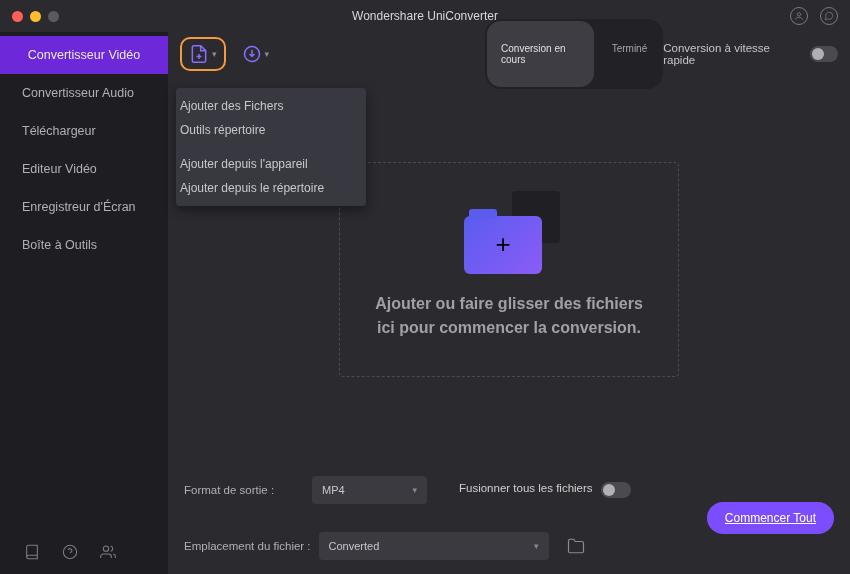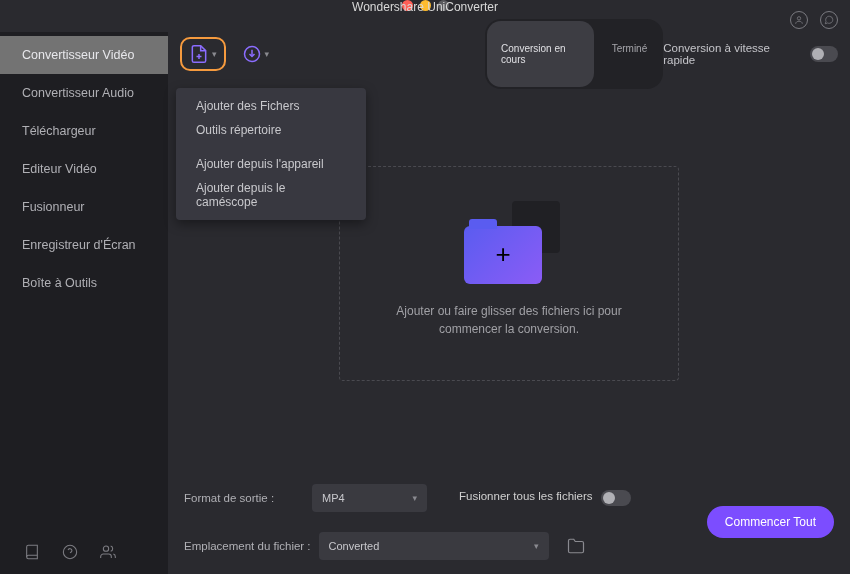--- a/index.html
+++ b/index.html
@@ -1,71 +1,71 @@
 <!DOCTYPE html>
 <html><head>
 <meta charset="utf-8">
 <style>
 * { margin: 0; padding: 0; box-sizing: border-box; font-family: -apple-system, BlinkMacSystemFont, "Segoe UI", Arial, sans-serif; }
 html, body { width: 850px; height: 574px; background: #2a2a2f; color: #d0d0d0; overflow: hidden; }
-.titlebar { height: 32px; display: flex; align-items: center; padding: 0 12px; position: relative; flex-direction: column; }
+.titlebar { height: 32px; display: flex; align-items: center; padding: 0 12px; position: relative; }
 .traffic { display: flex; gap: 7px; }
 .tl { width: 11px; height: 11px; border-radius: 50%; }
 .tl.red { background: #ff5f57; }
 .tl.yellow { background: #febc2e; }
 .tl.green { background: #5b5b5f; }
 .titlebar-title { position: absolute; left: 50%; transform: translateX(-50%); font-size: 12px; color: #d8d8d8; }
 .titlebar-right { margin-left: auto; display: flex; gap: 12px; align-items: center; }
 .circle-icon { width: 18px; height: 18px; border: 1.5px solid #7a7a80; border-radius: 50%; display: flex; align-items: center; justify-content: center; color: #7a7a80; }
 .circle-icon svg { width: 10px; height: 10px; }
 
 .layout { display: flex; height: calc(574px - 32px); }
 .sidebar { width: 168px; background: #1e1e22; display: flex; flex-direction: column; padding-top: 4px; }
 .sidebar-item { padding: 12px 22px; font-size: 12.5px; color: #b0b0b5; cursor: pointer; }
-.sidebar-item.active { background: #737373; color: #e8e8ec; font-weight: 500; }
+.sidebar-item.active { background: #6d28d9; color: #e8e8ec; font-weight: 500; text-align: center; }
 .sidebar-footer { margin-top: auto; display: flex; gap: 22px; padding: 14px 24px; }
 .sidebar-footer .ic { width: 16px; height: 16px; color: #7c7c82; }
 
 .main { flex: 1; display: flex; flex-direction: column; background: #2a2a2f; position: relative; }
 .toolbar { height: 44px; display: flex; align-items: center; padding: 0 12px; font-size: 12px; }
 .tb-left { display: flex; align-items: center; gap: 10px; }
 .icon-btn { display: flex; align-items: center; gap: 3px; padding: 4px 6px; border-radius: 6px; cursor: pointer; }
 .icon-btn.highlighted { border: 2px solid #f59a3e; border-radius: 10px; padding: 5px 7px; }
 .file-svg { width: 20px; height: 20px; }
 .chev { font-size: 9px; color: #8a8a90; }
 .tabs { display: flex; gap: 4px; background: #222226; border-radius: 16px; padding: 2px; margin-left: 210px; }
 .tab { padding: 22px 14px; border-radius: 14px; font-size: 10px; color: #a5a5aa; cursor: pointer; }
 .tab.active { background: #3d3d43; color: #e0e0e4; }
 .tb-right { margin-left: auto; display: flex; align-items: center; gap: 16px; font-size: 11.5px; color: #c5c5ca; }
 .toggle { width: 30px; height: 16px; background: #4a4a50; border-radius: 10px; position: relative; cursor: pointer; }
 .toggle::after { content: ''; position: absolute; width: 12px; height: 12px; background: #b0b0b5; border-radius: 50%; top: 2px; left: 2px; }
 
 .dropdown { position: absolute; top: 56px; left: 8px; width: 190px; background: #383840; border-radius: 4px; padding: 6px 0; box-shadow: 0 4px 12px rgba(0,0,0,0.4); z-index: 10; font-size: 12px; }
-.dropdown-item { padding: 5px 20px; color: #c8c8cc; cursor: pointer; }
+.dropdown-item { padding: 5px 4px; color: #c8c8cc; cursor: pointer; }
 .dropdown-sep { height: 10px; }
 
 .content { flex: 1; display: flex; align-items: center; justify-content: center; }
 .dropzone { width: 340px; height: 215px; border: 1.5px dashed #4a4a50; border-radius: 4px; display: flex; flex-direction: column; align-items: center; justify-content: center; }
 .folder-wrap { position: relative; width: 90px; height: 75px; margin-bottom: 18px; }
 .folder-back { position: absolute; right: -6px; top: -8px; width: 48px; height: 52px; background: #202024; border-radius: 4px; }
 .folder { position: absolute; left: 0; bottom: 0; width: 78px; height: 58px; background: linear-gradient(135deg, #5a5cf0 0%, #8b5cf6 100%); border-radius: 6px; display: flex; align-items: center; justify-content: center; }
 .folder-tab { position: absolute; top: -7px; left: 5px; width: 28px; height: 10px; background: #5a5cf0; border-radius: 3px 3px 0 0; }
 .folder-plus { color: #000; font-size: 26px; font-weight: 300; }
-.drop-text { font-size: 12px; color: #a0a0a5; text-align: center; line-height: 1.5; max-width: 280px; }
+.drop-text { font-size: 16px; color: #a0a0a5; text-align: center; line-height: 1.5; max-width: 280px; font-weight: bold; }
 
 .bottombar { padding: 14px 16px 14px 16px; display: flex; align-items: flex-start; font-size: 11.5px; }
-.bb-left { display: flex; flex-direction: column; gap: 20px; }
+.bb-left { display: flex; flex-direction: column; gap: 28px; }
 .bb-row { display: flex; align-items: center; gap: 8px; }
 .bb-label { color: #b0b0b5; min-width: 120px; }
 .select { background: #3a3a40; border: none; border-radius: 4px; padding: 8px 10px; color: #c8c8cc; font-size: 11px; min-width: 115px; display: flex; align-items: center; justify-content: space-between; cursor: pointer; }
 .select.wide { min-width: 230px; }
 .merge { display: flex; gap: 8px; margin-left: 24px; }
 .folder-ic { width: 18px; height: 18px; color: #8a8a90; margin-left: 10px; }
 .bb-right { margin-left: auto; align-self: center; }
-.primary-btn { background: #7c4dff; color: #fff; border: none; border-radius: 18px; padding: 9px 18px; font-size: 12px; font-weight: 500; cursor: pointer; }
+.primary-btn { background: #7c4dff; color: #fff; border: none; border-radius: 18px; padding: 9px 18px; font-size: 12px; font-weight: 500; cursor: pointer; text-decoration: underline; }
 </style>
 </head>
 <body>
 
 <div class="titlebar">
   <div class="traffic">
     <div class="tl red"></div>
     <div class="tl yellow"></div>
     <div class="tl green"></div>
   </div>
@@ -84,21 +84,20 @@
     </span>
   </div>
 </div>
 
 <div class="layout">
   <div class="sidebar">
     <div class="sidebar-item active">Convertisseur Vidéo</div>
     <div class="sidebar-item">Convertisseur Audio</div>
     <div class="sidebar-item">Téléchargeur</div>
     <div class="sidebar-item">Editeur Vidéo</div>
-    <div class="sidebar-item">Fusionneur</div>
     <div class="sidebar-item">Enregistreur d'Écran</div>
     <div class="sidebar-item">Boîte à Outils</div>
     <div class="sidebar-footer">
       <svg class="ic" viewBox="0 0 24 24" fill="none" stroke="currentColor" stroke-width="1.6">
           <path d="M4 19.5A2.5 2.5 0 016.5 17H20"></path>
           <path d="M6.5 2H20v20H6.5A2.5 2.5 0 014 19.5v-15A2.5 2.5 0 016.5 2z"></path>
         </svg>
       <svg class="ic" viewBox="0 0 24 24" fill="none" stroke="currentColor" stroke-width="1.6">
           <circle cx="12" cy="12" r="10"></circle>
           <path d="M9.09 9a3 3 0 015.83 1c0 2-3 3-3 3"></path>
@@ -142,21 +141,21 @@
         <span>Conversion à vitesse rapide</span>
         <div class="toggle"></div>
       </div>
     </div>
 
     <div class="dropdown">
       <div class="dropdown-item">Ajouter des Fichers</div>
       <div class="dropdown-item">Outils répertoire</div>
       <div class="dropdown-sep"></div>
       <div class="dropdown-item">Ajouter depuis l'appareil</div>
-      <div class="dropdown-item">Ajouter depuis le caméscope</div>
+      <div class="dropdown-item">Ajouter depuis le répertoire</div>
     </div>
 
     <div class="content">
       <div class="dropzone">
         <div class="folder-wrap">
           <div class="folder-back"></div>
           <div class="folder">
             <div class="folder-tab"></div>
             <span class="folder-plus">+</span>
           </div>

